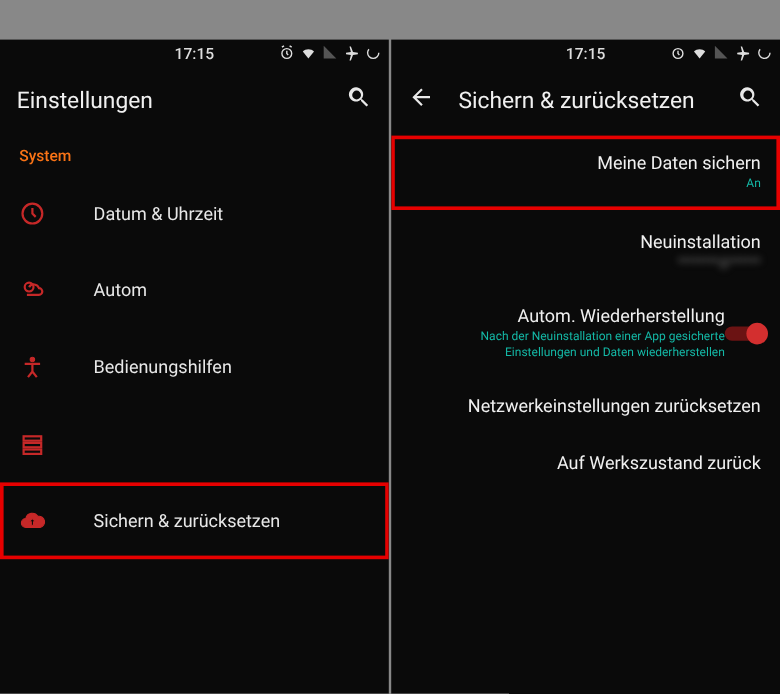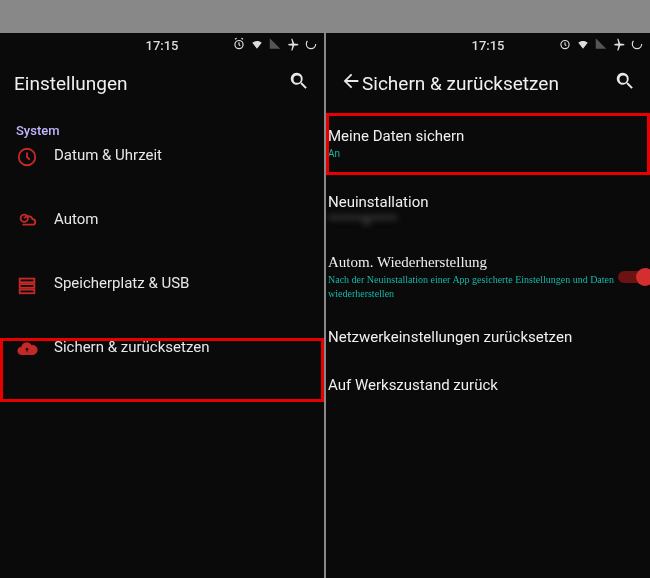--- a/index.html
+++ b/index.html
@@ -41,78 +41,80 @@
     display: flex;
     gap: 4px;
     align-items: center;
   }
   .status-icons svg { width: 14px; height: 14px; }
   .appbar {
     height: 52px;
     display: flex;
     align-items: center;
     padding: 0 14px;
+    gap: 20px;
   }
   .appbar-title {
     font-size: 19px;
     font-weight: 400;
     flex: 1;
     color: #f0f0f0;
   }
   .section-header {
-    color: #c4b5fd;
+    color: #f97316;
     font-size: 13px;
     padding: 14px 16px 8px 16px;
     font-weight: 500;
   }
   .list {
     flex: 1;
     overflow: hidden;
   }
   .list-item {
     display: flex;
-    align-items: flex-start;
+    align-items: center;
     height: 64px;
     padding: 0 16px;
-    gap: 16px;
+    gap: 40px;
   }
   .list-item .icon {
     width: 22px;
     height: 22px;
     display: flex;
     align-items: center;
     justify-content: center;
   }
   .list-item .icon svg { width: 22px; height: 22px; fill: #c62828; stroke: #c62828; }
   .list-item-label {
     font-size: 15px;
     color: #e8e8e8;
   }
   .highlight-red {
     outline: 3px solid #e60000;
     outline-offset: -3px;
   }
   .detail-item {
-    padding: 14px 2px;
+    padding: 14px 16px;
+    text-align: right;
   }
   .detail-title {
     font-size: 15px;
     color: #f0f0f0;
     margin-bottom: 2px;
   }
   .detail-sub {
     font-size: 10px;
     color: #14b8a6;
     line-height: 1.35;
   }
   .detail-row {
     display: flex;
     align-items: center;
   }
-  .detail-row .detail-text { flex: 1; font-family: Liberation Serif, serif; }
+  .detail-row .detail-text { flex: 1; }
   .toggle {
     width: 36px;
     height: 18px;
     position: relative;
     margin-right: -6px;
   }
   .toggle-track {
     width: 30px;
     height: 12px;
     background: #6b1313;
@@ -197,26 +199,34 @@
           <svg viewBox="0 0 24 24">
             <circle cx="9" cy="9" r="4" fill="none" stroke-width="2"></circle>
             <path d="M7 16h11a3 3 0 0 0 0-6 5 5 0 0 0-9-1" fill="none" stroke-width="2"></path>
           </svg>
         </span>
       <span class="list-item-label">Autom</span>
     </div>
     <div class="list-item">
       <span class="icon">
           <svg viewBox="0 0 24 24">
+            <circle cx="12" cy="5" r="2"></circle>
+            <path d="M5 9h14M12 9v7m-4 5l4-5 4 5" fill="none" stroke-width="2"></path>
+          </svg>
+        </span>
+      <span class="list-item-label">Bedienungshilfen</span>
+    </div>
+    <div class="list-item">
+      <span class="icon">
+          <svg viewBox="0 0 24 24">
             <rect x="4" y="5" width="16" height="4" stroke-width="2" fill="none"></rect>
             <rect x="4" y="11" width="16" height="4" stroke-width="2" fill="none"></rect>
             <rect x="4" y="17" width="16" height="4" stroke-width="2" fill="none"></rect>
           </svg>
         </span>
-      <span class="list-item-label">Speicherplatz &amp; USB</span>
     </div>
     <div class="list-item highlight-red">
       <span class="icon">
           <svg viewBox="0 0 24 24">
             <path d="M19 18H6a4 4 0 0 1 0-8 6 6 0 0 1 11-2 4 4 0 0 1 2 10z" fill="#c62828"></path>
             <path d="M12 10l-3 3h2v3h2v-3h2z" fill="#0a0a0a"></path>
           </svg>
         </span>
       <span class="list-item-label">Sichern &amp; zurücksetzen</span>
     </div>

